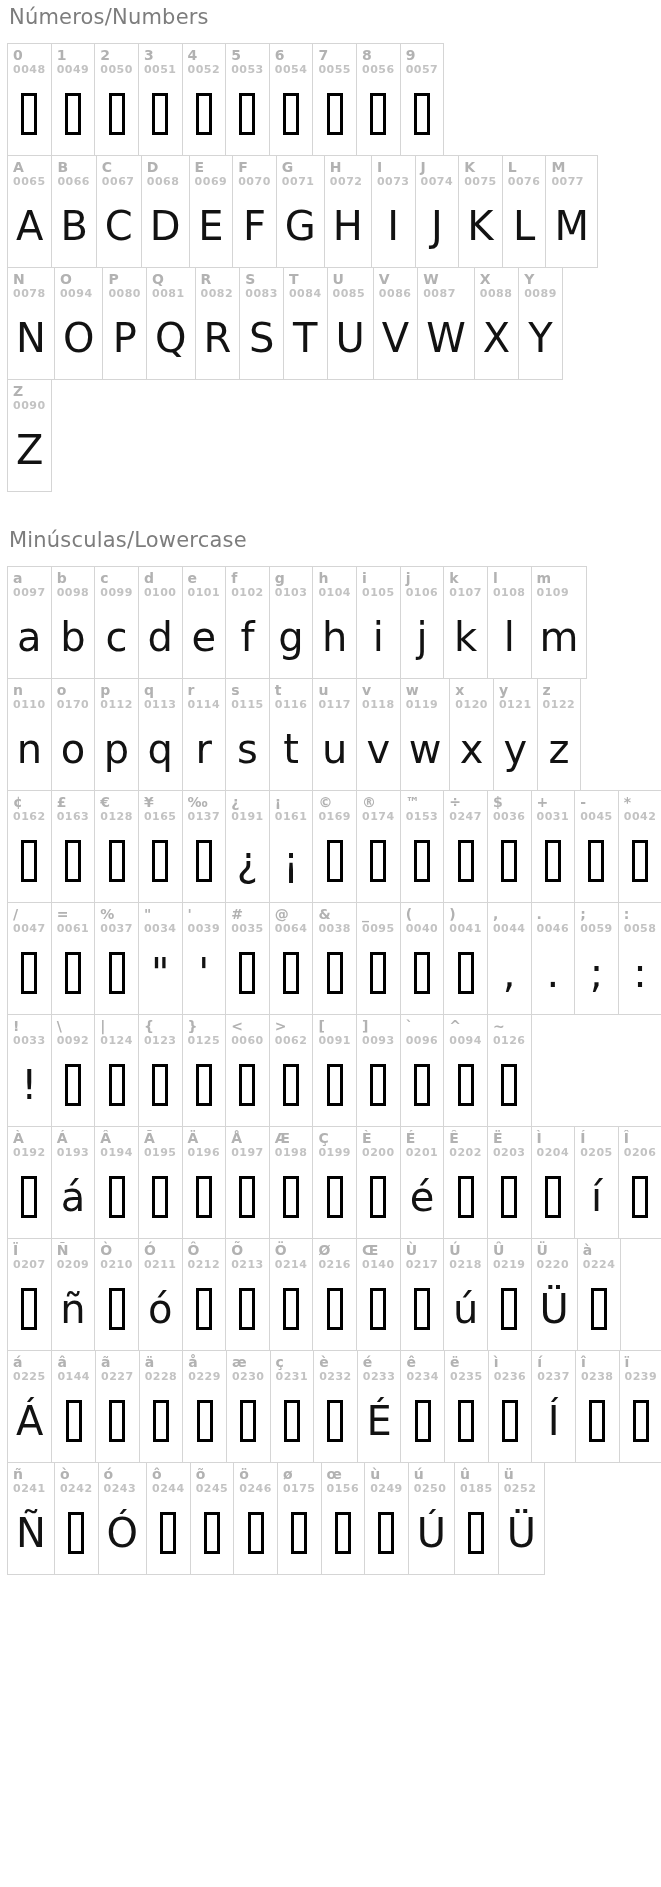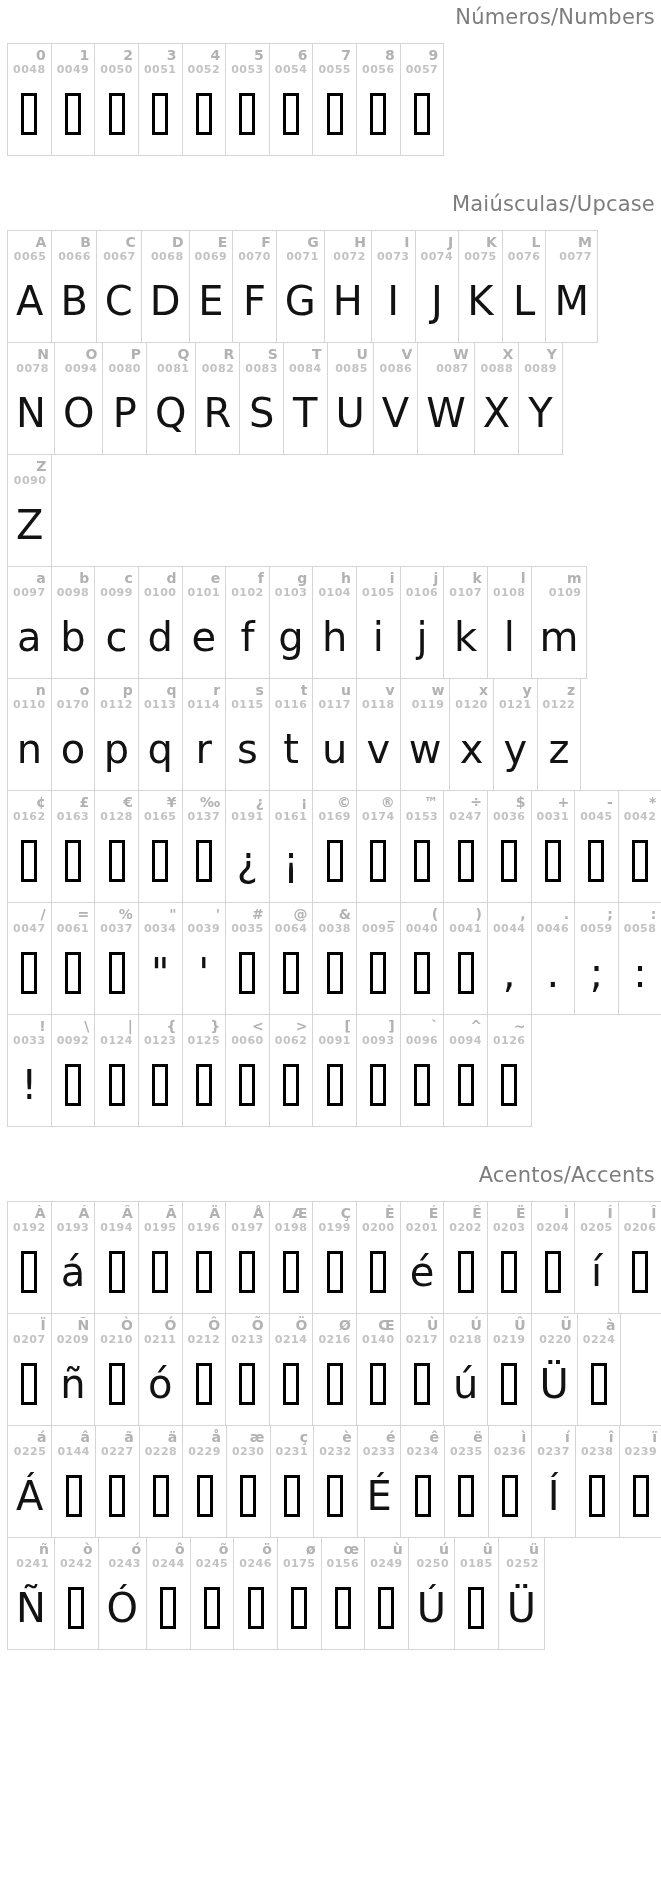--- a/index.html
+++ b/index.html
@@ -2,21 +2,21 @@
 <html><head>
 <meta charset="utf-8">
 <style>
   html, body { margin: 0; padding: 0; background: #ffffff; }
   body {
     width: 661px;
     font-family: "DejaVu Sans", "Liberation Sans", sans-serif;
     -webkit-font-smoothing: antialiased;
   }
   #app { padding: 2px 6px 8px 7px; }
-  .section { margin: 0; text-align: right; }
+  .section { margin: 0; }
   .section-title {
     color: #7d7d7d;
     font-size: 21px;
     font-weight: 400;
     margin: 36px 0 15px 2px;
     letter-spacing: 0.2px;
   }
   .section:first-child .section-title { margin-top: 3px; }
   .row { display: flex; flex-wrap: nowrap; margin-top: -1px; width: max-content; }
   .cell {
@@ -148,21 +148,20 @@
       <div class="cell-char">9</div>
       <div class="cell-code">0057</div>
     </div>
     <div class="cell-glyph"><span class="tofu"></span></div>
   </div>
 </div>
       </div>
   </section>
 
   <section class="section">
-    <h2 class="section-title">Maiúsculas/Upcase</h2>
     <div class="rows">
         <div class="row">
   <div class="cell">
     <div class="cell-head">
       <div class="cell-char">A</div>
       <div class="cell-code">0065</div>
     </div>
     <div class="cell-glyph">A</div>
   </div>
 
@@ -365,20 +364,21 @@
       <div class="cell-char">Z</div>
       <div class="cell-code">0090</div>
     </div>
     <div class="cell-glyph">Z</div>
   </div>
 </div>
       </div>
   </section>
 
   <section class="section">
+    <h2 class="section-title">Minúsculas/Lowercase</h2>
     <div class="rows">
         <div class="row">
   <div class="cell">
     <div class="cell-head">
       <div class="cell-char">a</div>
       <div class="cell-code">0097</div>
     </div>
     <div class="cell-glyph">a</div>
   </div>
 
@@ -925,21 +925,20 @@
       <div class="cell-char">~</div>
       <div class="cell-code">0126</div>
     </div>
     <div class="cell-glyph"><span class="tofu"></span></div>
   </div>
 </div>
       </div>
   </section>
 
   <section class="section">
-    <h2 class="section-title">Acentos/Accents</h2>
     <div class="rows">
         <div class="row">
   <div class="cell">
     <div class="cell-head">
       <div class="cell-char">À</div>
       <div class="cell-code">0192</div>
     </div>
     <div class="cell-glyph"><span class="tofu"></span></div>
   </div>
 

